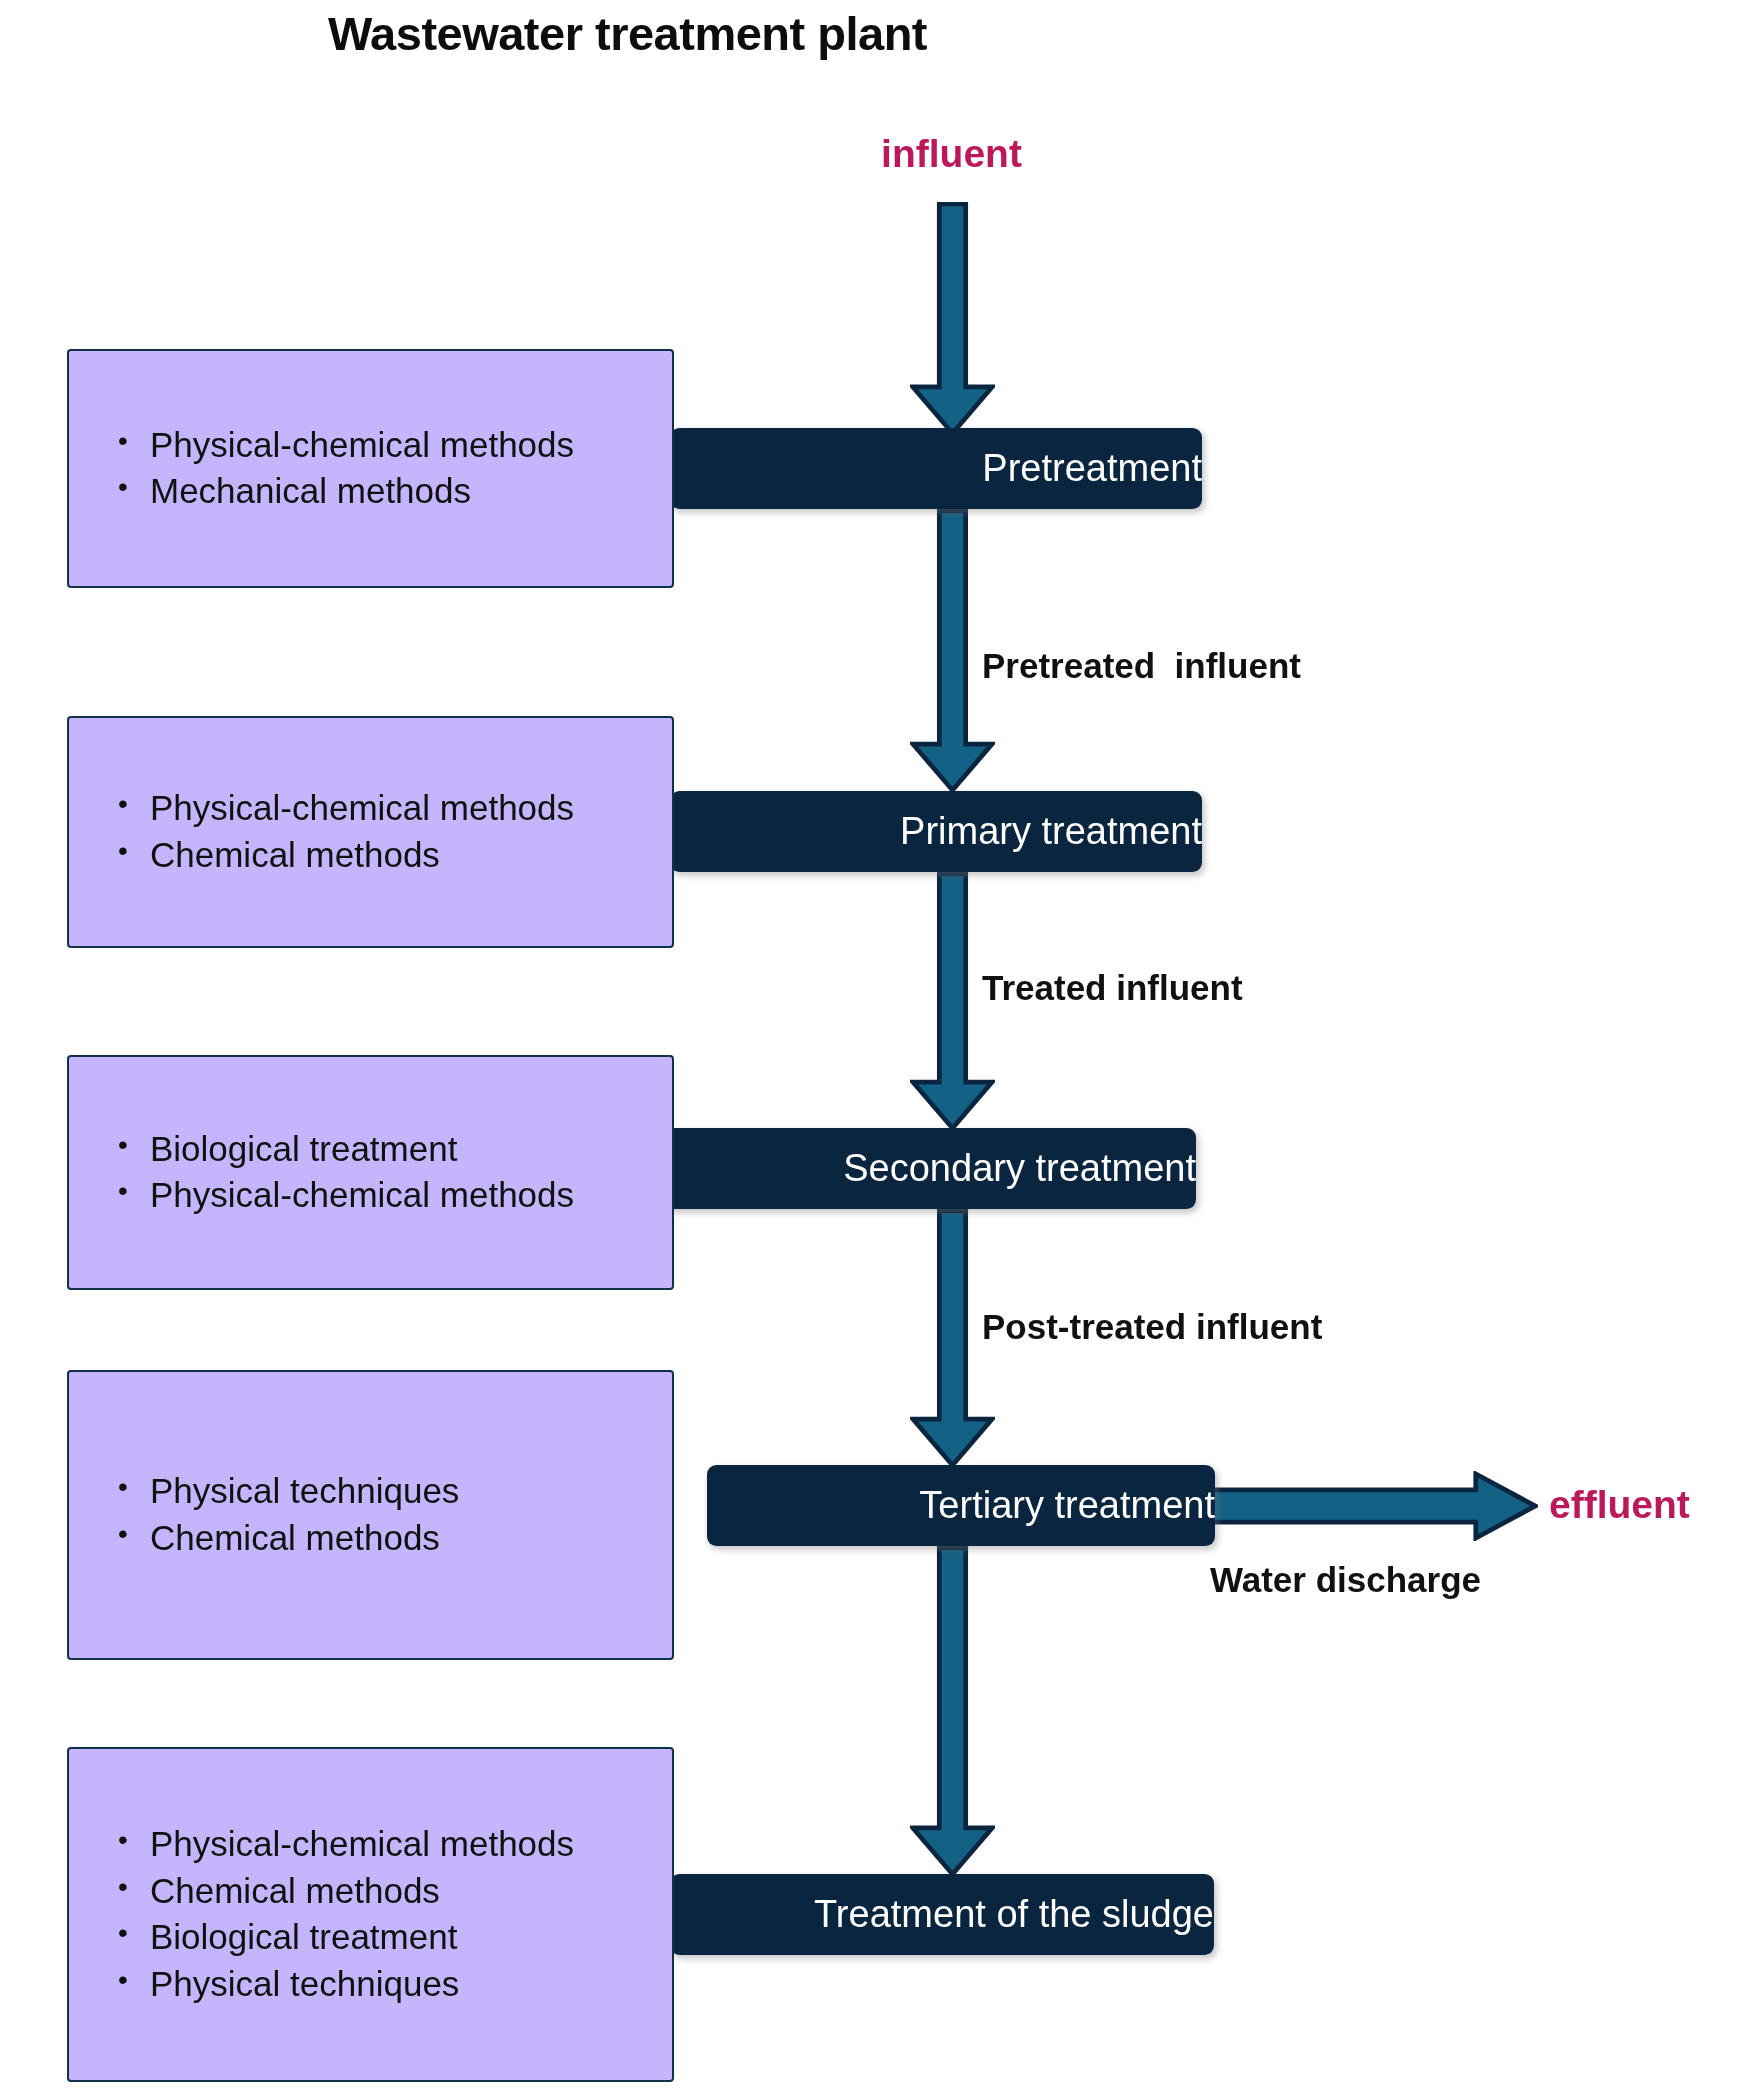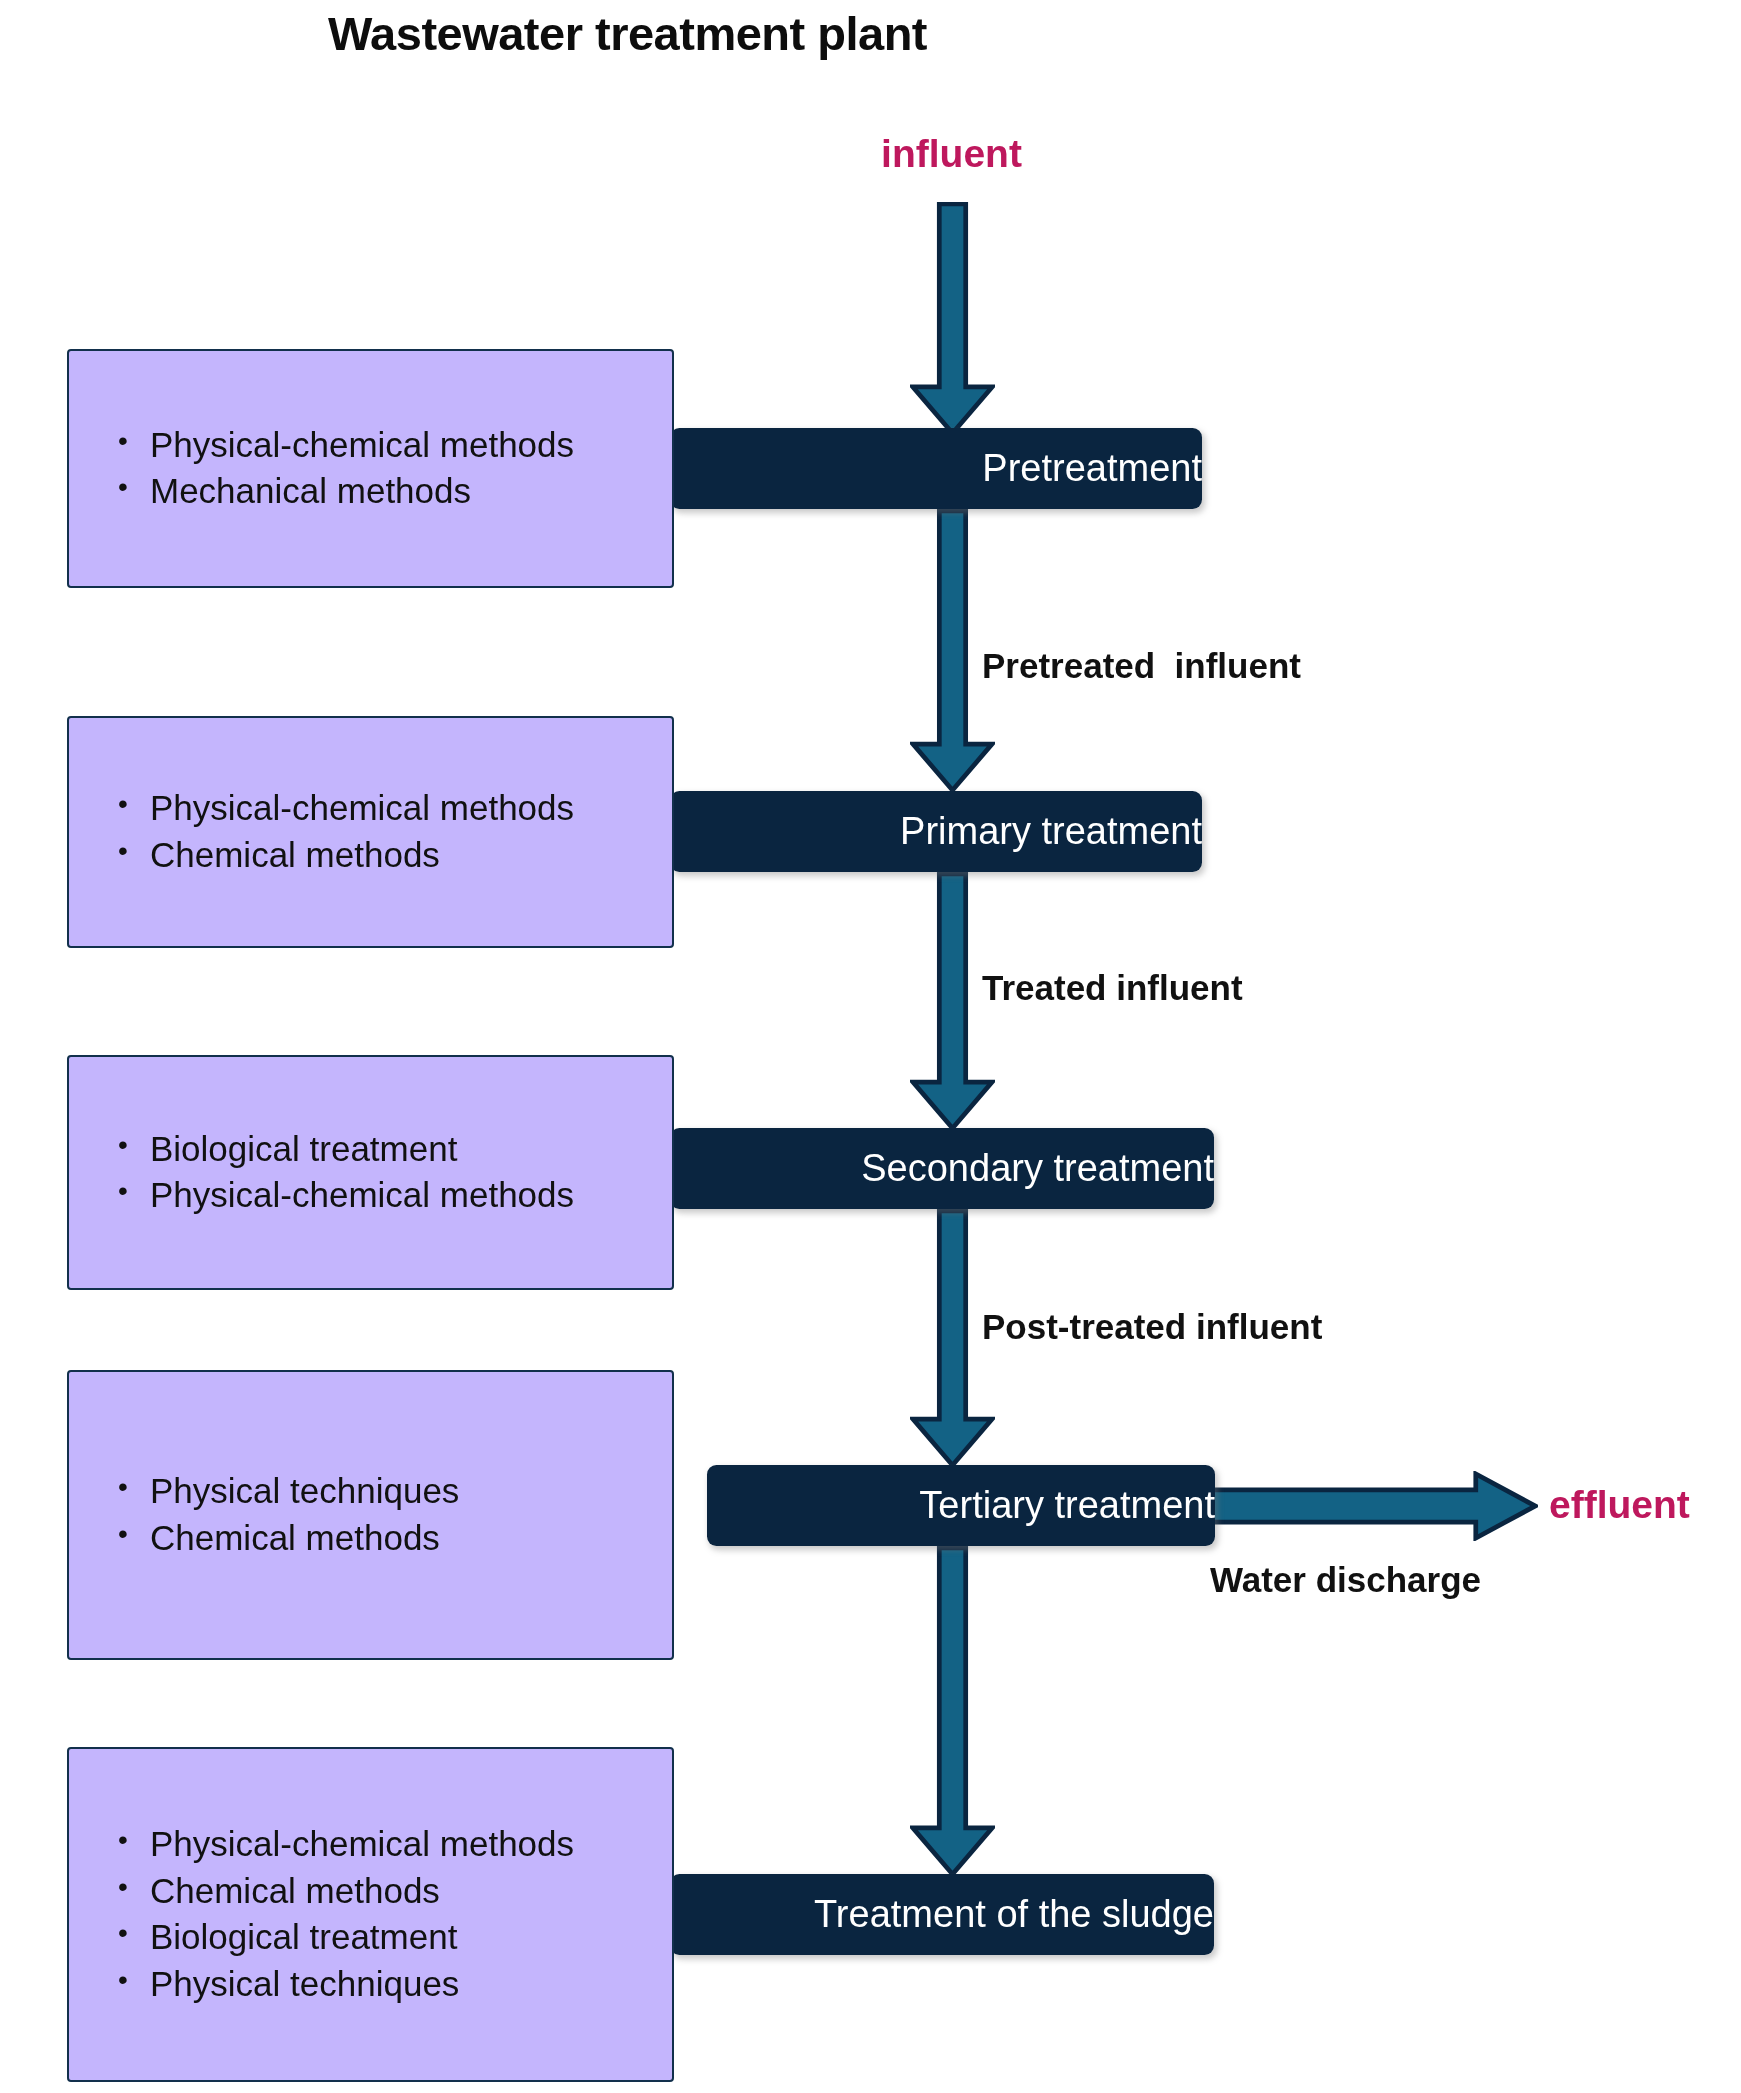--- a/index.html
+++ b/index.html
@@ -121,21 +121,21 @@
     box-sizing: border-box;
     display: flex;
     align-items: center;
     justify-content: flex-end;
     color: #ffffff;
     font-size: 38px;
     box-shadow: 2.8px 3.8px 6.6px rgba(120,120,120,0.40);
   }
   .sb1 { left: 670px; top: 428px;  width: 532px; height: 81px; }
   .sb2 { left: 670px; top: 791px;  width: 532px; height: 81px; }
-  .sb3 { left: 670px; top: 1128px; width: 544px; height: 81px; }
+  .sb3 { left: 652px; top: 1128px; width: 544px; height: 81px; }
   .sb4 { left: 707px; top: 1465px; width: 508px; height: 81px; }
   .sb5 { left: 670px; top: 1874px; width: 544px; height: 81px; }
 
   
   .arrow {
     position: absolute;
   }
   .arrow svg { display: block; }
 </style>
 </head>

